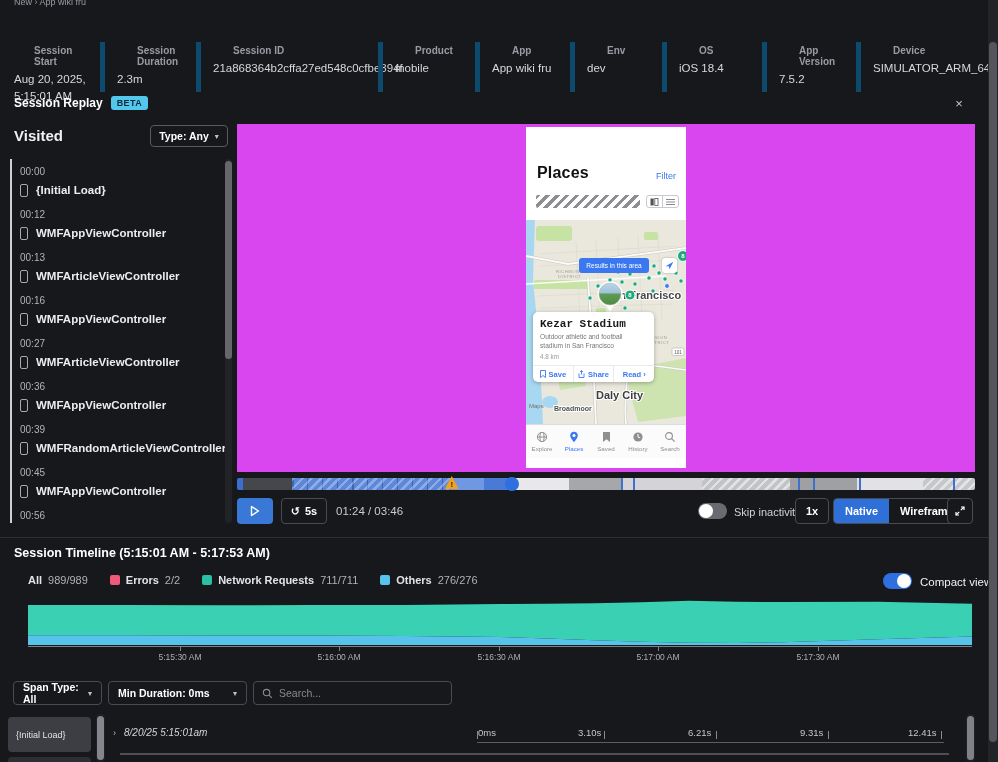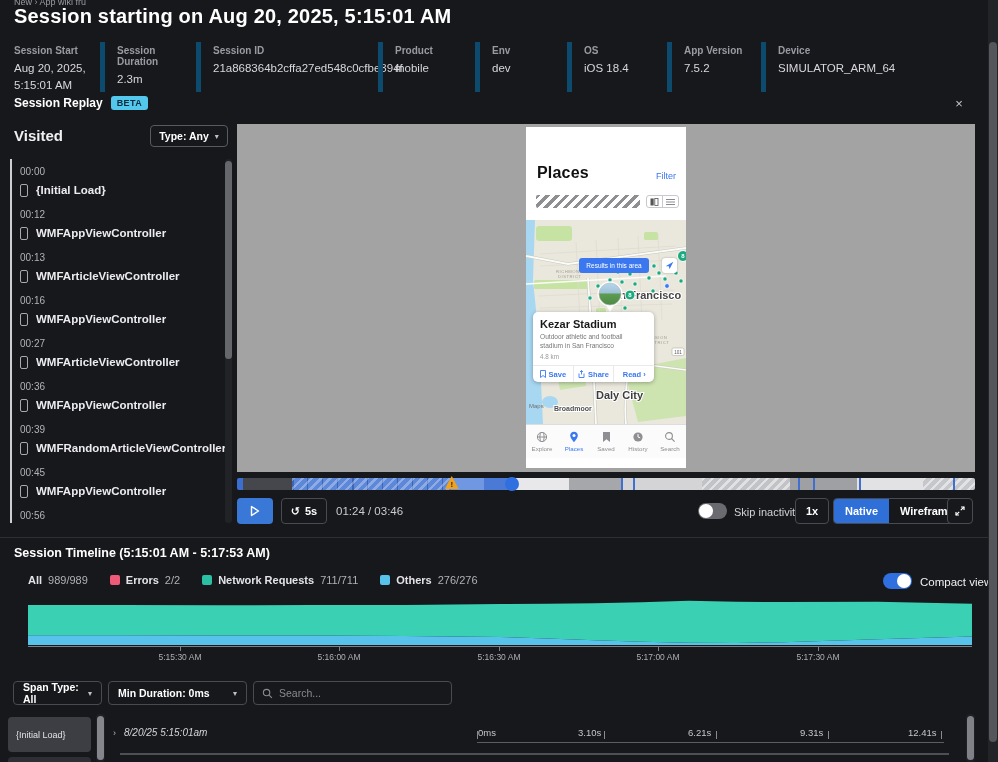--- a/index.html
+++ b/index.html
@@ -12,21 +12,21 @@
 
   
   .breadcrumb { position:absolute; top:-3px; left:14px; font-size:9px; color:#9a9aa2; }
   .page-title { position:absolute; top:5px; left:14px; font-size:20px; font-weight:bold; letter-spacing:.2px; color:#fff; }
 
   
   .meta { position:absolute; top:42px; left:14px; right:20px; height:50px; display:flex; }
   .meta-cell { padding:3px 12px 0 12px; flex:0 0 auto; }
   .meta-cell:first-child { padding-left:0; }
   .meta-cell + .meta-cell { border-left:5px solid #0c4a6e; }
-  .meta-label { font-size:10px; font-weight:bold; color:#9a9aa2; margin-bottom:4px; }
+  .meta-label { font-size:10px; font-weight:bold; color:#9a9aa2; margin-bottom:4px;margin-left:20px; }
   .meta-value { font-size:11.5px; color:#d8d8dc; line-height:1.45; }
 
   
   .sr-header { position:absolute; top:96px; left:14px; display:flex; align-items:center; gap:8px; }
   .sr-title { font-size:12px; font-weight:bold; color:#fff; }
   .beta-badge { background:#54c7ec; color:#082c3e; font-size:9px; font-weight:bold; padding:2px 6px; border-radius:3px; letter-spacing:.4px; }
   .close-btn { position:absolute; top:95px; left:950px; width:18px; height:18px; color:#c6c6ca; font-size:13px; text-align:center; line-height:18px; cursor:pointer; }
 
   
   .visited-title { position:absolute; top:127px; left:14px; font-size:15px; font-weight:bold; color:#f0f0f2; }
@@ -39,37 +39,37 @@
   .visited-items { padding:9px 0 0 12px; }
   .visited-item { margin-bottom:12px; cursor:pointer; }
   .visited-time { font-size:10px; color:#b2b2b8; margin-bottom:6px; }
   .visited-name-row { display:flex; align-items:center; gap:8px; height:14px; }
   .phone-icon { width:8px; height:13px; border:1.2px solid #a8a8ae; border-radius:2px; flex:0 0 auto; }
   .visited-name { font-size:11.5px; font-weight:bold; color:#ececef; white-space:nowrap; }
   .visited-scrollbar { position:absolute; top:2px; right:0; width:7px; height:364px; background:#222327; border-radius:4px; }
   .visited-scrollbar .thumb { position:absolute; top:2px; left:0; width:7px; height:198px; background:#66676d; border-radius:4px; }
 
   
-  .stage { position:absolute; top:124px; left:237px; width:738px; height:348px; background:#a3a3a3; }
+  .stage { position:absolute; top:124px; left:237px; width:738px; height:348px; background:#d946ef; }
   .phone { position:absolute; top:3px; left:289px; width:160px; height:341px; background:#fff; overflow:hidden; }
   .ph-title { position:absolute; top:37px; left:11px; font-size:16px; font-weight:bold; color:#111; letter-spacing:.2px; }
   .ph-filter { position:absolute; top:44px; right:10px; font-size:9px; color:#3b78f0; }
   .ph-search { position:absolute; top:68px; left:10px; width:104px; height:13px; border-radius:2px;
     background:repeating-linear-gradient(135deg,#8e8e92 0 3px,#fdfdfd 3px 7px); }
   .ph-viewtoggle { position:absolute; top:68px; left:120px; width:33px; height:13px; border:1px solid #c9c9cd; border-radius:3px; display:flex; }
   .ph-viewtoggle .cell { flex:1; display:flex; align-items:center; justify-content:center; }
   .ph-viewtoggle .cell + .cell { border-left:1px solid #c9c9cd; }
   .map-wrap { position:absolute; top:93px; left:0; width:160px; height:204px; }
   .results-btn { position:absolute; top:131px; left:53px; width:70px; height:15px; background:#3b78f0; border-radius:3px;
     color:#fff; font-size:6.5px; display:flex; align-items:center; justify-content:center; }
   .locate-btn { position:absolute; top:131px; left:136px; width:15px; height:15px; background:#fff; border-radius:3px;
     box-shadow:0 0 2px rgba(0,0,0,.35); display:flex; align-items:center; justify-content:center; }
   .poi-card { position:absolute; top:185px; left:7px; width:121px; background:#fff; border-radius:5px;
     box-shadow:0 1px 4px rgba(0,0,0,.3); padding:6px 7px 0 7px; }
-  .poi-title { font-family:Liberation Sans, sans-serif; font-size:11px; font-weight:bold; color:#1a1a1a; }
+  .poi-title { font-family:Liberation Mono, monospace; font-size:11px; font-weight:bold; color:#1a1a1a; }
   .poi-desc { font-size:6.6px; color:#777; line-height:1.4; margin-top:2px; }
   .poi-dist { font-size:6.3px; color:#999; margin-top:3px; }
   .poi-actions { display:flex; border-top:1px solid #e9e9e9; margin:5px -7px 0 -7px; height:17px; }
   .poi-action { flex:1; display:flex; align-items:center; justify-content:center; gap:3px;
     font-size:7.5px; color:#3b78f0; font-weight:bold; }
   .poi-action + .poi-action { border-left:1px solid #e9e9e9; }
   .ph-tabbar { position:absolute; top:297px; left:0; width:160px; height:34px; background:#fbfbfb; border-top:1px solid #ddd; display:flex; }
   .ph-tab { flex:1; display:flex; flex-direction:column; align-items:center; justify-content:center; gap:2px; }
   .ph-tab-label { font-size:6.2px; color:#8e8e93; }
   .ph-tab.active .ph-tab-label { color:#3b78f0; }
@@ -158,38 +158,41 @@
 
   svg text { font-family:"Liberation Sans","DejaVu Sans",sans-serif; }
   .halo { paint-order:stroke; stroke:#ffffff; stroke-width:2px; }
 </style>
 </head>
 <body>
 
 <div id="app">
 
   <div class="breadcrumb">New  ›  App wiki fru</div>
-  <h1 class="page-title">Session starting on Aug 20, 2025, 5:15:01 AM</h1>
 
   <div class="meta">
     <div class="meta-cell" style="width:86px">
       <div class="meta-label">Session Start</div>
       <div class="meta-value">Aug 20, 2025, 5:15:01 AM</div>
     </div>
     <div class="meta-cell" style="width:96px">
       <div class="meta-label">Session Duration</div>
       <div class="meta-value">2.3m</div>
     </div>
     <div class="meta-cell" style="width:182px">
       <div class="meta-label">Session ID</div>
       <div class="meta-value">21a868364b2cffa27ed548c0cfbe394f</div>
     </div>
     <div class="meta-cell" style="width:97px">
       <div class="meta-label">Product</div>
       <div class="meta-value">mobile</div>
+    </div>
+    <div class="meta-cell" style="width:95px">
+      <div class="meta-label">App</div>
+      <div class="meta-value">App wiki fru</div>
     </div>
     <div class="meta-cell" style="width:92px">
       <div class="meta-label">Env</div>
       <div class="meta-value">dev</div>
     </div>
     <div class="meta-cell" style="width:100px">
       <div class="meta-label">OS</div>
       <div class="meta-value">iOS 18.4</div>
     </div>
     <div class="meta-cell" style="width:94px">

